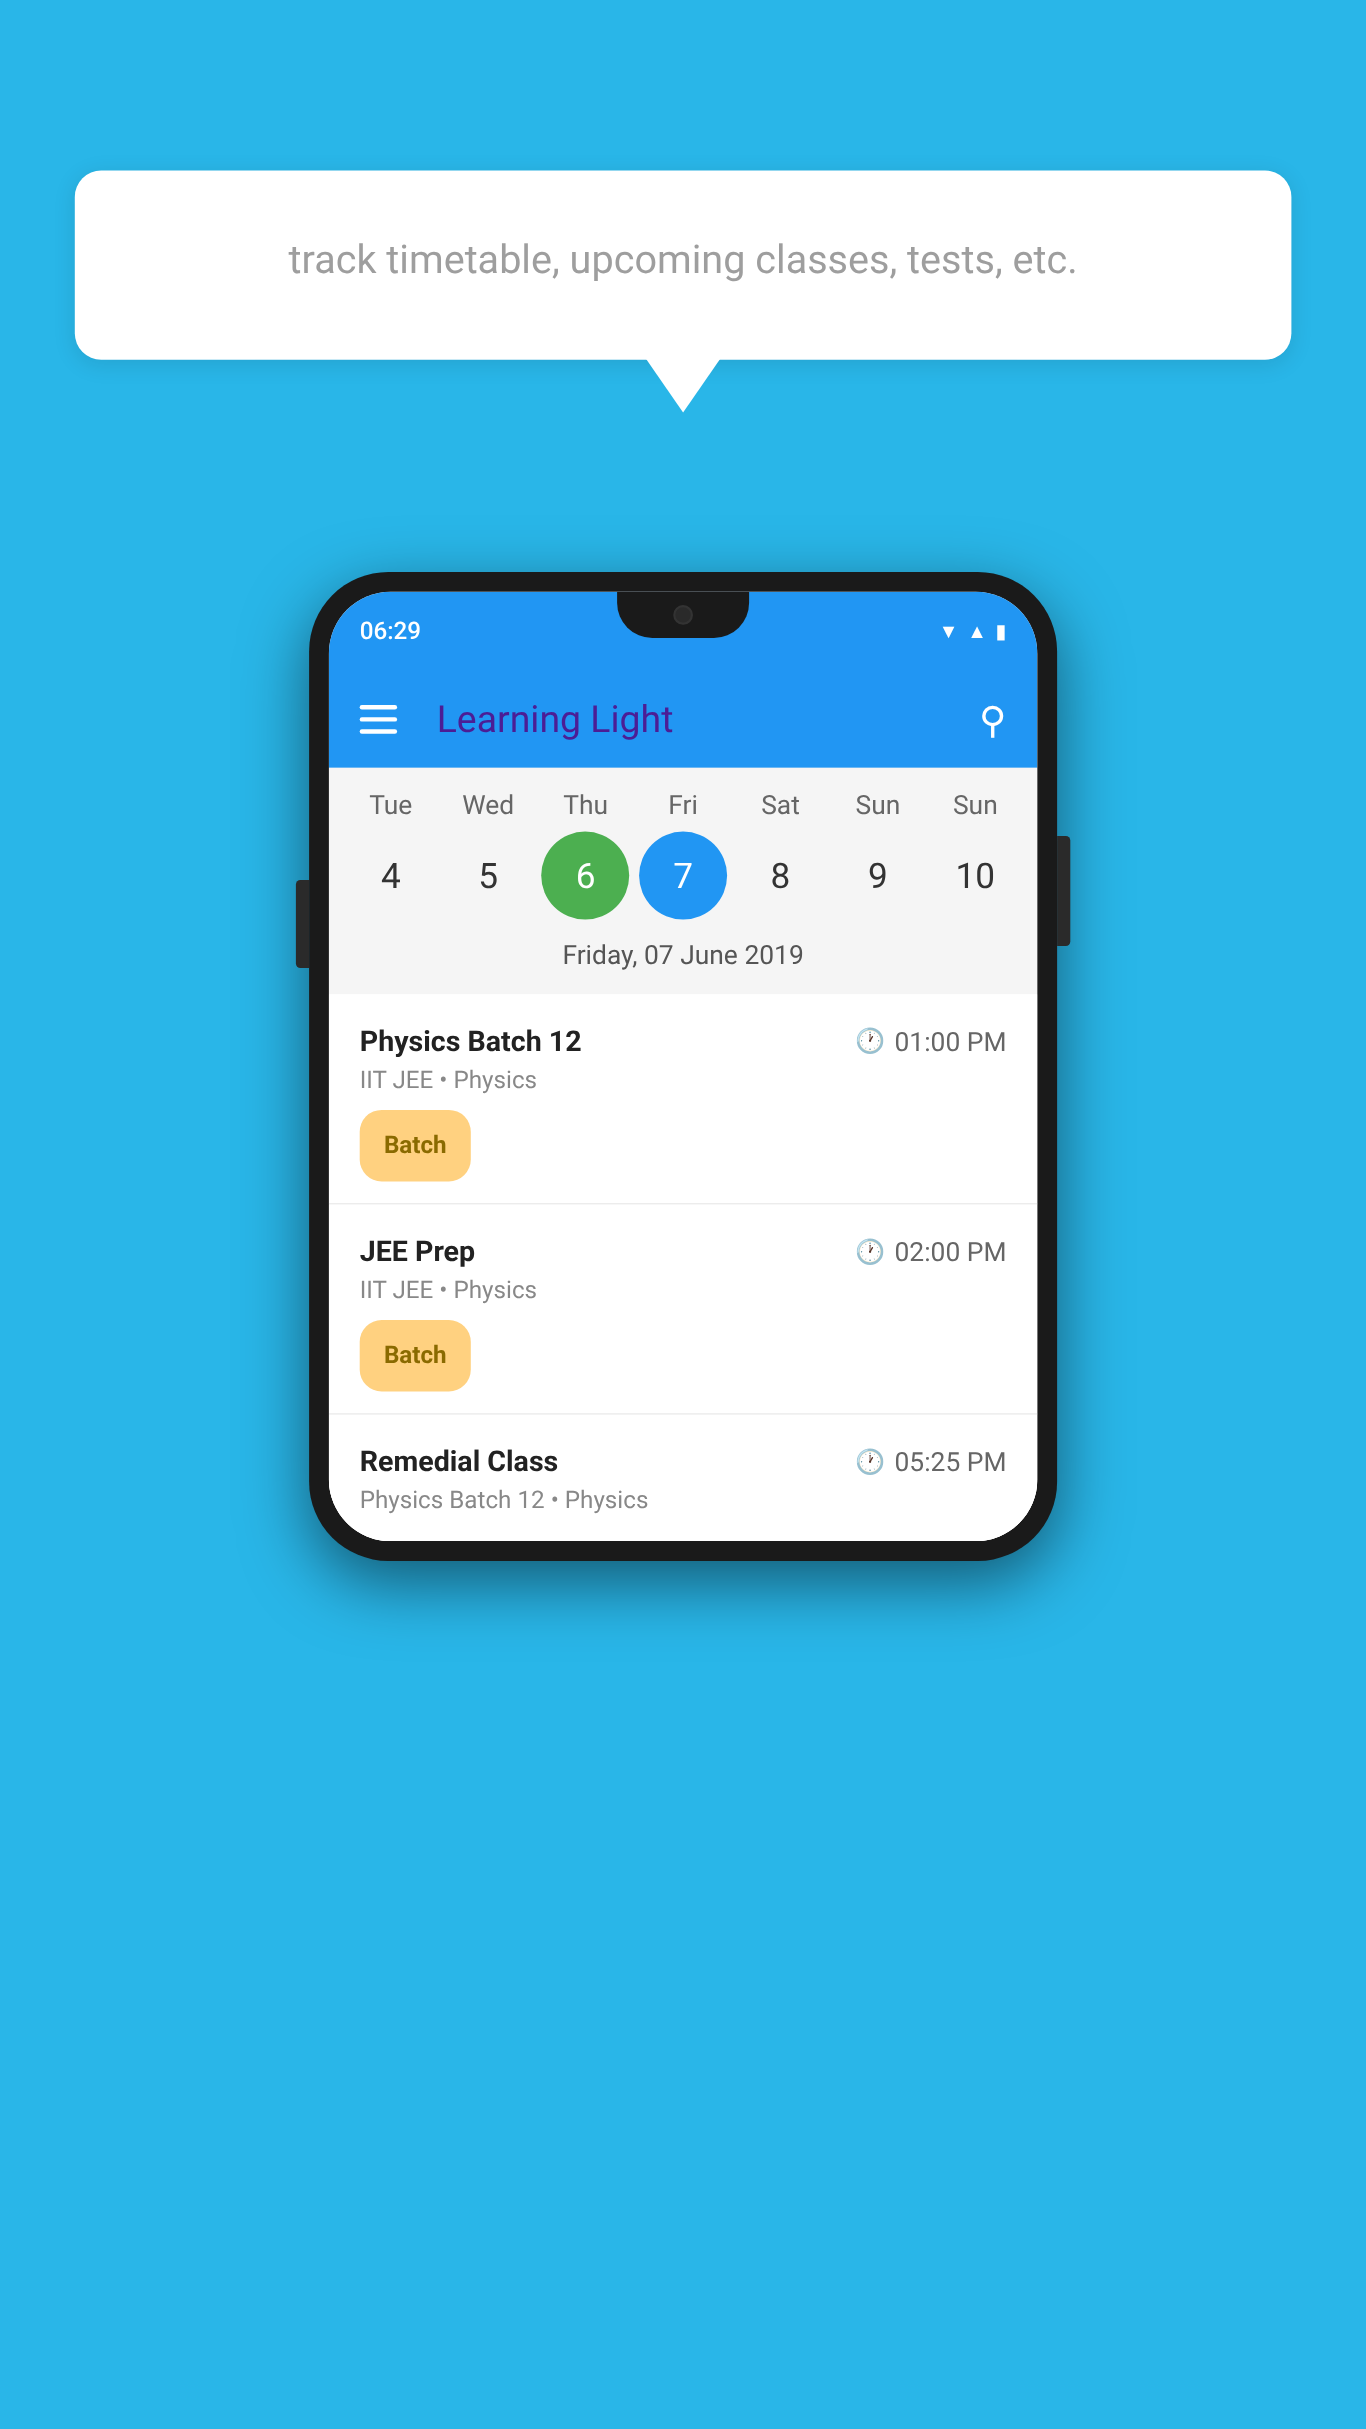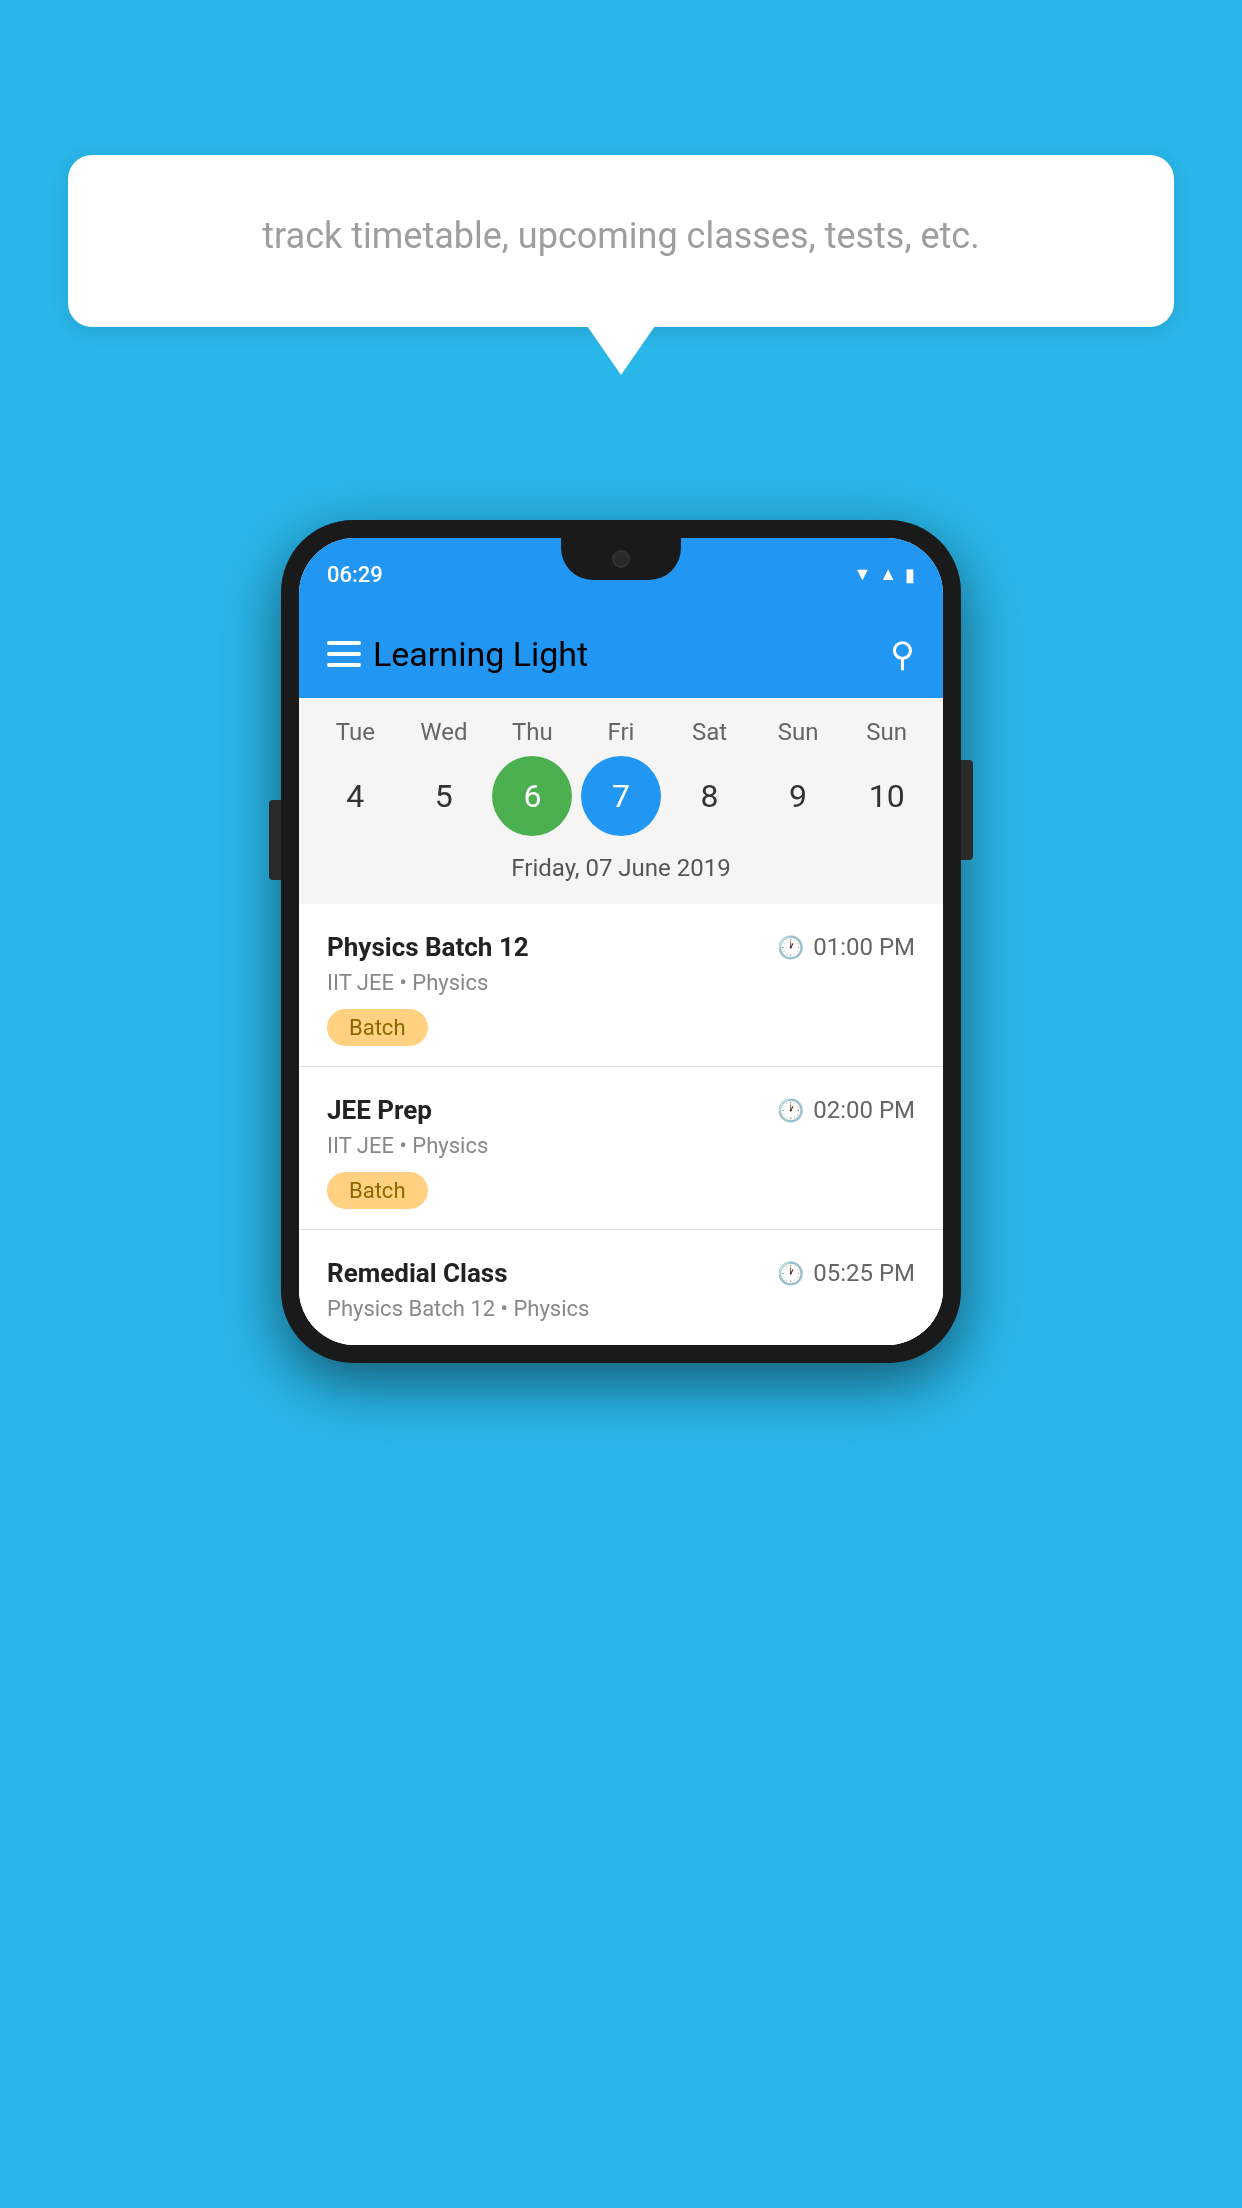--- a/index.html
+++ b/index.html
@@ -177,25 +177,25 @@
     }
 
     .hamburger-line {
       width: 34px;
       height: 4px;
       background: white;
       border-radius: 2px;
     }
 
     .app-title {
-      color: #000000;
+      color: #4c1d95;
       font-size: 34px;
       font-weight: 400;
       flex: 1;
-      margin-left: 12px;
+      margin-left: 36px;
     }
 
     .search-icon {
       color: white;
       font-size: 34px;
       cursor: pointer;
     }
 
     
     .calendar-strip {
@@ -294,23 +294,23 @@
       font-size: 22px;
       color: #888;
       margin-bottom: 14px;
     }
 
     .batch-badge {
       display: inline-block;
       background: #ffd180;
       color: #8a6a00;
       font-size: 22px;
-      padding: 6px 22px;
+      padding: 20px 22px;
       border-radius: 20px;
-      font-weight: 400;
+      font-weight: 700;
     }
 
     
     .schedule-item-partial {
       background: white;
       padding: 28px 28px 10px;
     }
   </style>
 </head>
 <body>

